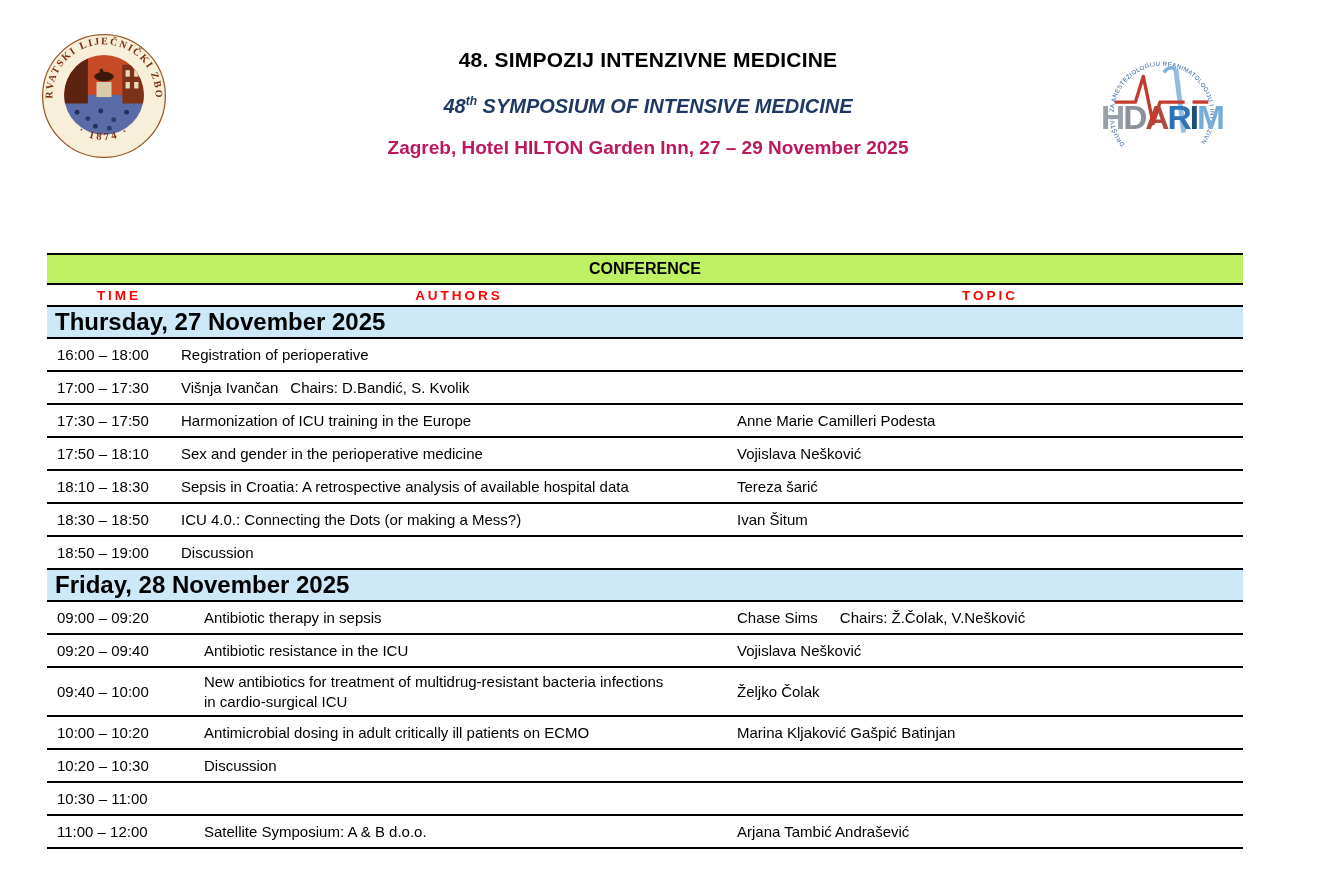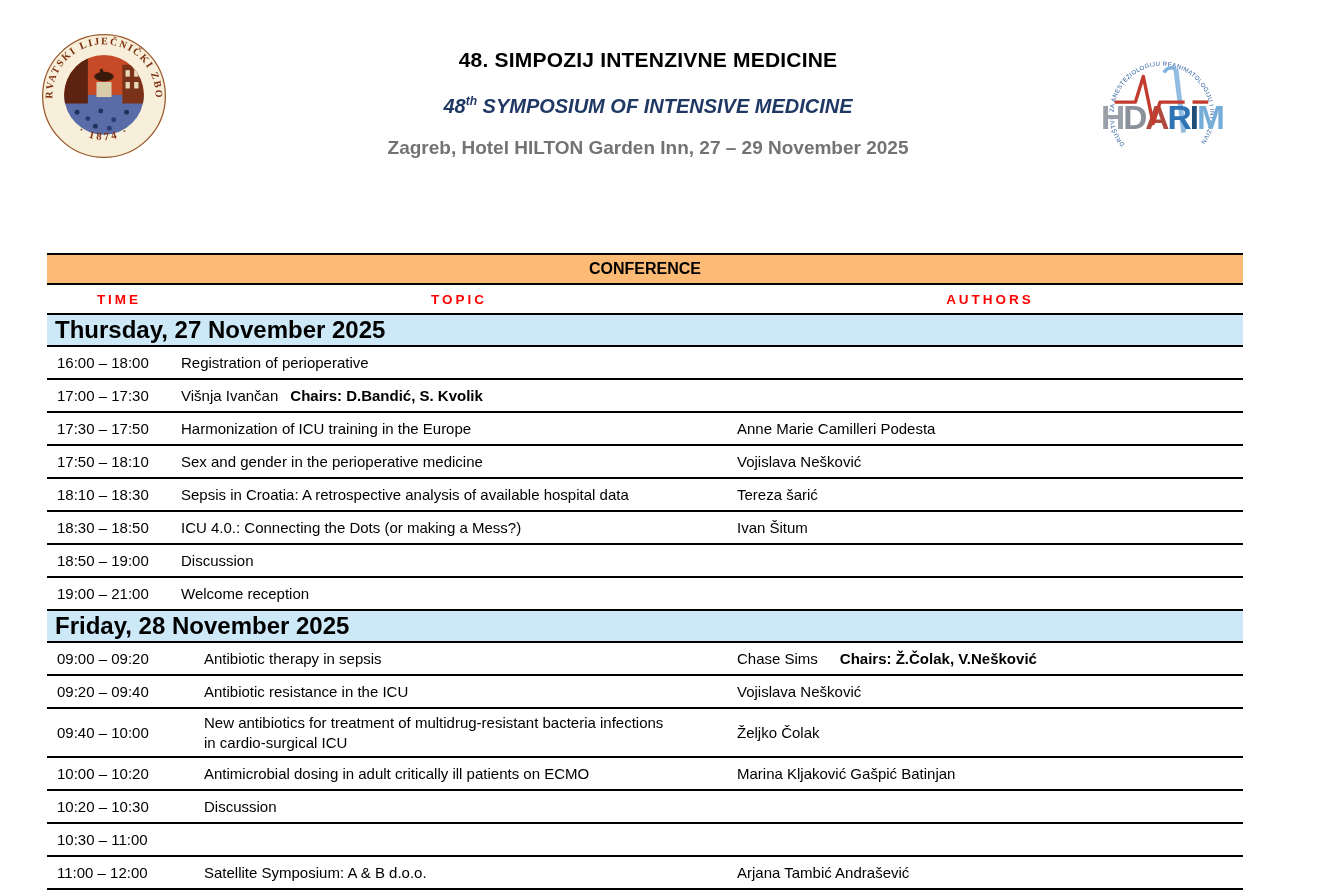--- a/index.html
+++ b/index.html
@@ -15,39 +15,39 @@
   }
 
   
   .logo-left  { position: absolute; left: 34px;  top: 26px; }
   .logo-right { position: absolute; left: 1098px; top: 42px; }
 
   .titles { position: absolute; left: 148px; top: 48px; width: 1000px; text-align: center; }
   .title-hr { font-size: 21px; font-weight: bold; color: #000; margin-bottom: 22px; letter-spacing: 0.2px; }
   .title-en { font-size: 20px; font-weight: bold; font-style: italic; color: #1F3864; margin-bottom: 19px; }
   .title-en sup { font-size: 12px; }
-  .venue { font-size: 19px; font-weight: bold; color: #737373; }
+  .venue { font-size: 19px; font-weight: bold; color: #be185d; }
 
   
   .conf-table {
     position: absolute;
     left: 47px; top: 253px;
     width: 1196px;
     border-top: 2px solid #000;
     font-size: 15px;
   }
   .bar-conference {
     height: 30px;
-    background: #fdba74;
+    background: #bef264;
     border-bottom: 2px solid #000;
     display: flex; align-items: center; justify-content: center;
     font-weight: bold; font-size: 16px; color: #000;
   }
   .colheader {
-    height: 30px;
+    height: 22px;
     border-bottom: 2px solid #000;
     display: grid;
     grid-template-columns: 124px 556px 1fr;
     padding-left: 10px;
     align-items: center;
     color: #FF0000; font-weight: bold; font-size: 13.5px;
     letter-spacing: 3px; text-align: center;
   }
   .day-bar {
     height: 32px;
@@ -62,21 +62,21 @@
     border-bottom: 2px solid #000;
     display: grid;
     grid-template-columns: 124px 556px 1fr;
     padding-left: 10px;
     align-items: center;
   }
   .row .time  { white-space: nowrap; }
   .row .topic { white-space: pre-line; line-height: 1.3; padding: 4px 10px 4px 0; }
   .row.day-1 .topic { padding-left: 23px; }
   .row .authors { padding-right: 6px; }
-  .chairs { font-weight: bold; margin-left: 12px; margin-top: 8px; }
+  .chairs { font-weight: normal; margin-left: 12px; margin-top: 8px; }
   .row.day-1 .chairs { margin-left: 22px; }
 </style>
 </head>
 <body>
 
 <div class="page">
 
   <div class="logo-left">
     <svg viewBox="0 0 130 130" width="140" height="140">
       <defs>
@@ -137,22 +137,22 @@
       </text>
       <polyline points="17,61 38,61 46,35 56,83 63,61 88,61" fill="none" stroke="#C23B2E" stroke-width="3.4" stroke-linejoin="round"></polyline>
       <line x1="96" y1="61" x2="112" y2="61" stroke="#C23B2E" stroke-width="3.4"></line>
     </svg>
   </div>
 
   <div class="conf-table" id="conf-table">
     <div class="bar-conference">CONFERENCE</div>
     <div class="colheader">
       <div>TIME</div>
+      <div>AUTHORS</div>
       <div>TOPIC</div>
-      <div>AUTHORS</div>
     </div>
 
   <div class="day-bar">Thursday, 27 November 2025</div>
       <div class="row day-0">
         <div class="time">16:00 – 18:00</div>
         <div class="topic">Registration of perioperative</div>
         <div class="authors"></div>
       </div>
       <div class="row day-0">
         <div class="time">17:00 – 17:30</div>
@@ -174,25 +174,20 @@
         <div class="authors"><span>Tereza šarić</span></div>
       </div>
       <div class="row day-0">
         <div class="time">18:30 – 18:50</div>
         <div class="topic">ICU 4.0.: Connecting the Dots (or making a Mess?)</div>
         <div class="authors"><span>Ivan Šitum</span></div>
       </div>
       <div class="row day-0">
         <div class="time">18:50 – 19:00</div>
         <div class="topic">Discussion</div>
-        <div class="authors"></div>
-      </div>
-      <div class="row day-0">
-        <div class="time">19:00 – 21:00</div>
-        <div class="topic">Welcome reception</div>
         <div class="authors"></div>
       </div>
       <div class="day-bar">Friday, 28 November 2025</div>
       <div class="row day-1">
         <div class="time">09:00 – 09:20</div>
         <div class="topic">Antibiotic therapy in sepsis</div>
         <div class="authors"><span>Chase Sims</span><span class="chairs">Chairs: Ž.Čolak, V.Nešković</span></div>
       </div>
       <div class="row day-1">
         <div class="time">09:20 – 09:40</div>

